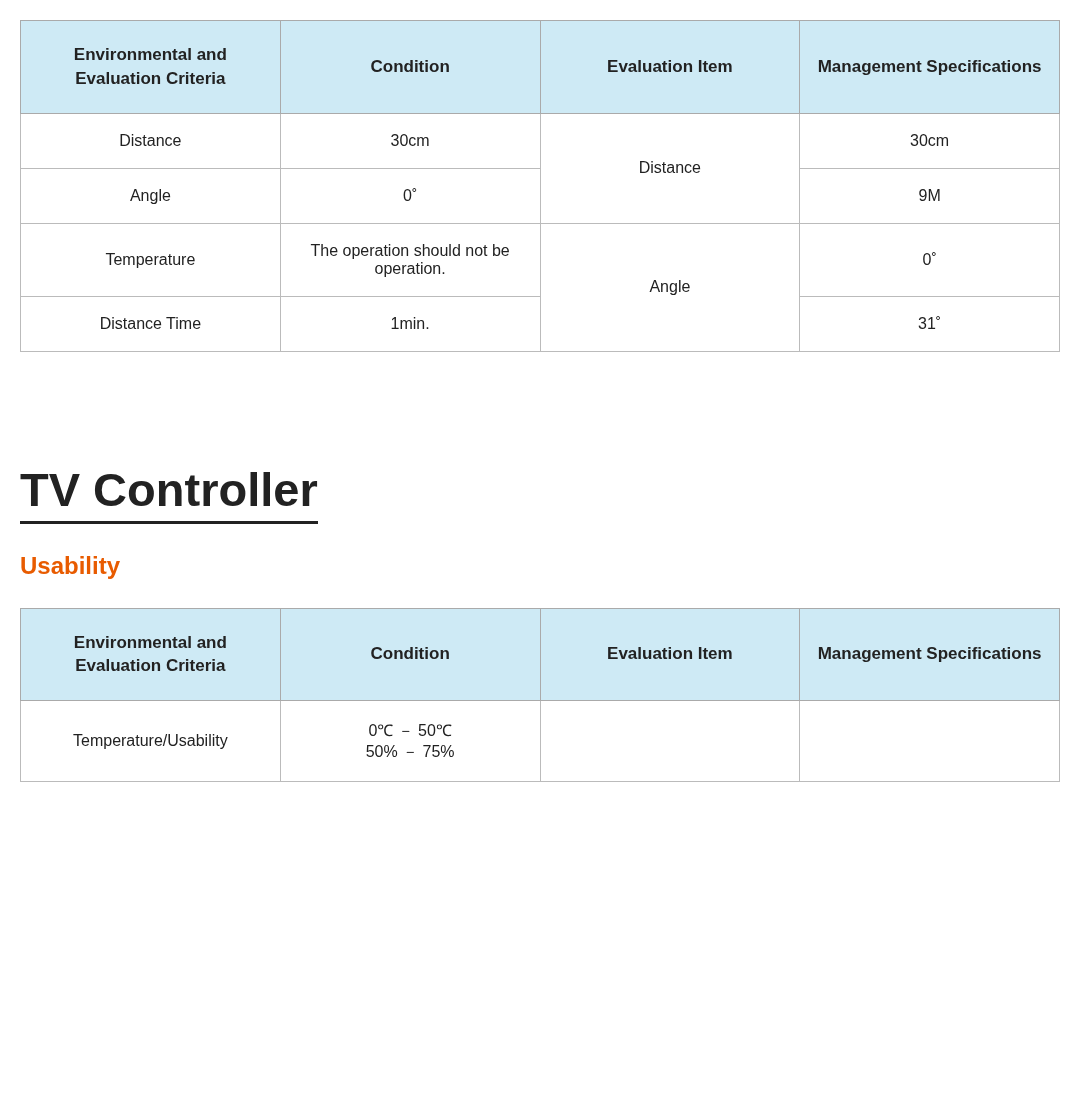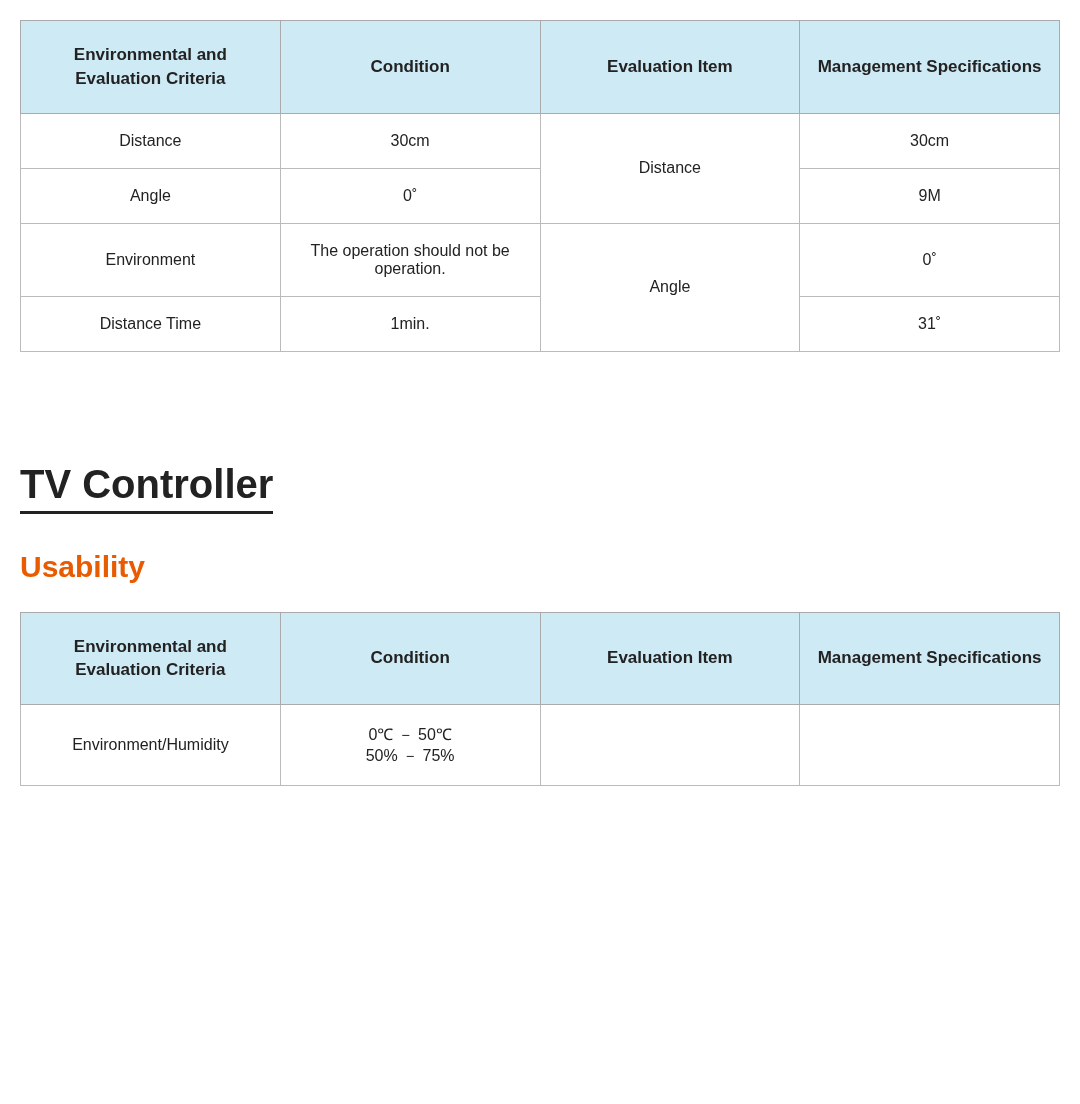--- a/index.html
+++ b/index.html
@@ -29,31 +29,31 @@
 
     .table-wrapper td {
       text-align: center;
       padding: 18px 14px;
       border: 1px solid #bbb;
       font-size: 16px;
       vertical-align: middle;
     }
 
     .section-title {
-      font-size: 40px;
+      font-size: 47px;
       font-weight: bold;
       margin-top: 50px;
-      margin-bottom: 8px;
+      margin-bottom: 0;
       border-bottom: 3px solid #222;
       display: inline-block;
       padding-bottom: 4px;
     }
 
     .subsection-title {
-      font-size: 30px;
+      font-size: 24px;
       font-weight: bold;
       color: #e85b00;
       margin-top: 28px;
       margin-bottom: 28px;
     }
 
     .col-env { width: 25%; }
     .col-cond { width: 25%; }
     .col-eval { width: 25%; }
     .col-mgmt { width: 25%; }
@@ -82,21 +82,21 @@
       <td>30cm</td>
       <td rowspan="2">Distance</td>
       <td>30cm</td>
     </tr>
     <tr>
       <td>Angle</td>
       <td>0˚</td>
       <td>9M</td>
     </tr>
     <tr>
-      <td>Environment</td>
+      <td>Temperature</td>
       <td>The operation should not be operation.</td>
       <td rowspan="2">Angle</td>
       <td>0˚</td>
     </tr>
     <tr>
       <td>Distance Time</td>
       <td>1min.</td>
       <td>31˚</td>
     </tr>
   </tbody>
@@ -117,20 +117,20 @@
   <thead>
     <tr>
       <th>Environmental and Evaluation Criteria</th>
       <th>Condition</th>
       <th>Evaluation Item</th>
       <th>Management Specifications</th>
     </tr>
   </thead>
   <tbody>
     <tr>
-      <td>Environment/Humidity</td>
+      <td>Temperature/Usability</td>
       <td style="white-space: pre-line;">0℃ － 50℃
 50% － 75%</td>
       <td></td>
       <td></td>
     </tr>
   </tbody>
 </table>
 
 </body></html>

